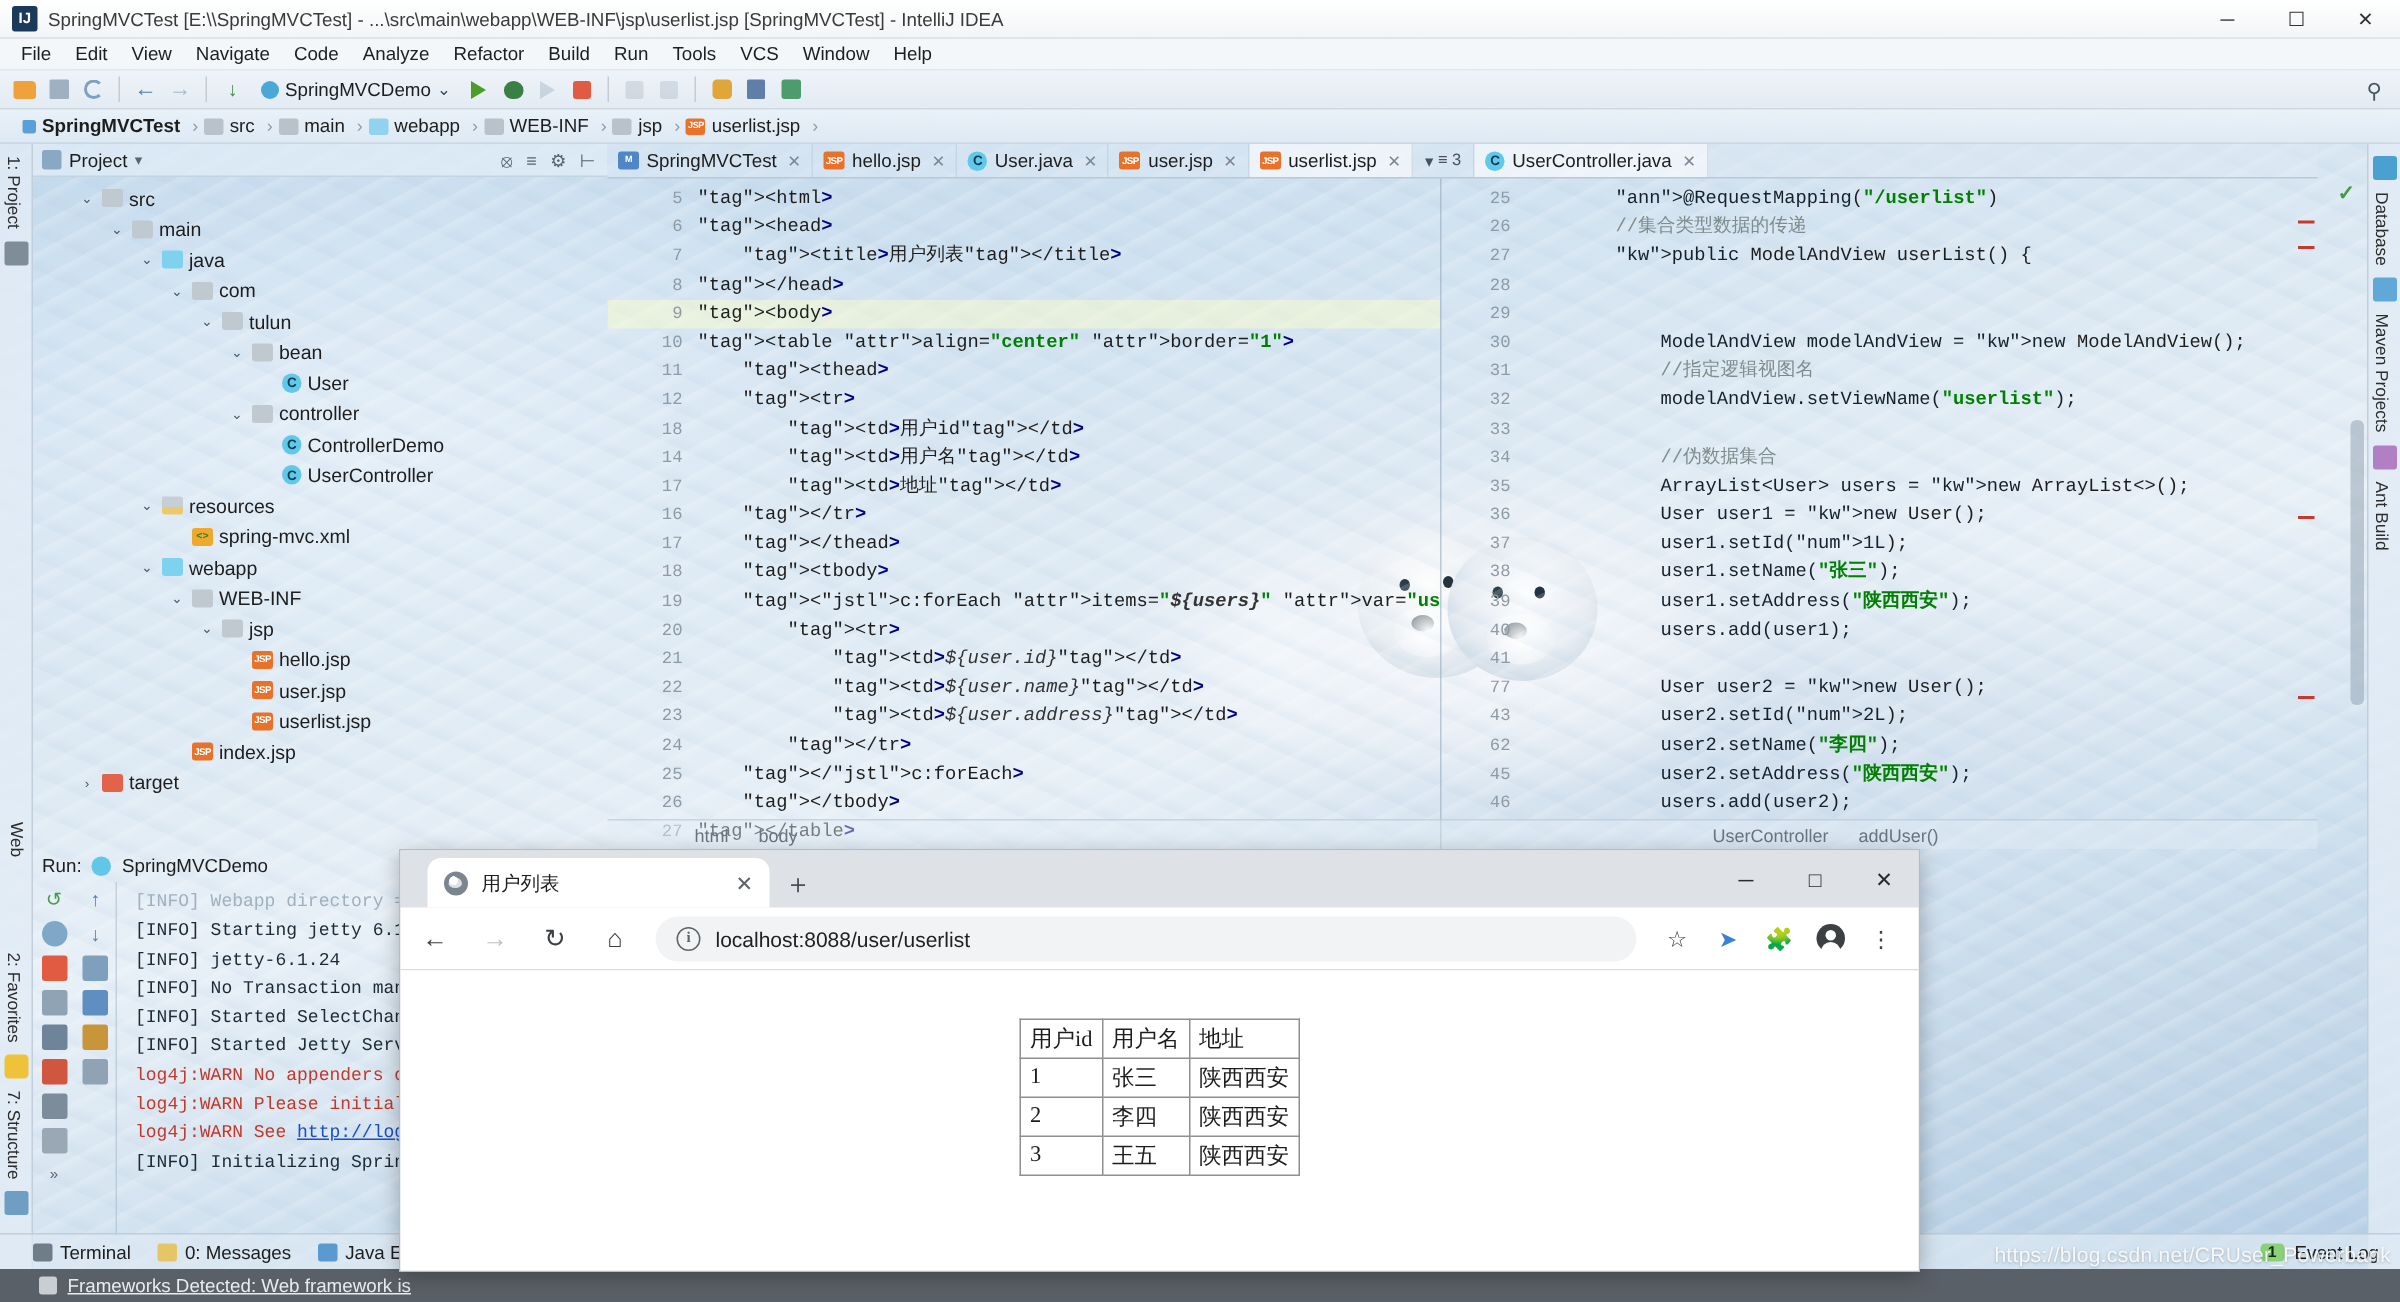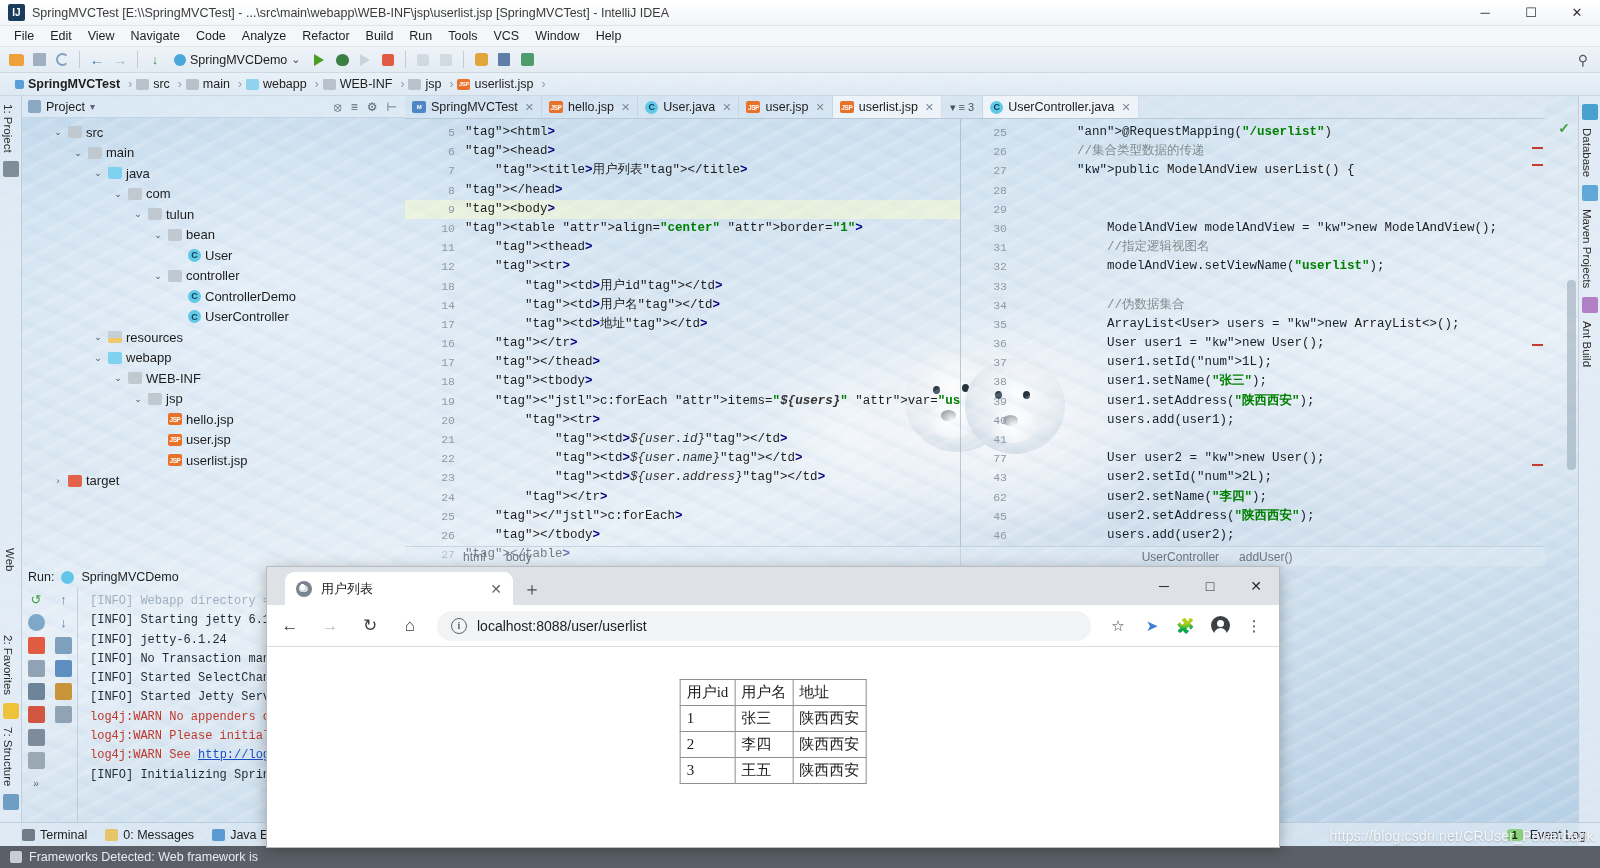--- a/index.html
+++ b/index.html
@@ -216,21 +216,21 @@
   }
   #bottombar .bi{ display:flex; align-items:center; gap:5px; }
   #bottombar .bico{ width:13px;height:12px;border-radius:2px;background:#b9c6d2; }
   #eventlog{ margin-left:auto; margin-right:14px; display:flex;align-items:center;gap:7px; }
   .badge{ background:#8bd07a; color:#10300a; border-radius:3px; font-size:10.5px; padding:0px 5px; font-weight:bold; }
 
   
   #statusbar{
     position:absolute; left:0; bottom:0; width:1600px; height:22px;
     background:#5a6067; color:#e8ecef;
-    display:flex; align-items:center; padding-left:10px; font-size:12.5px;
+    display:flex; align-items:center; padding-left:26px; font-size:12.5px;text-decoration:underline;
   }
   #statusbar .sb-ico{ width:12px;height:12px;background:#c8ced4;border-radius:2px;margin-right:7px;}
 
   
   #browser{
     position:absolute; left:266px; top:566px; width:1014px; height:282px;
     background:#ffffff;
     border:1px solid #b7bcc1;
     box-shadow:0 3px 14px rgba(0,0,0,.28);
   }
@@ -489,20 +489,25 @@
       <div class="node" style="padding-left: 150px;">
         <span class="twisty"></span>
         <span class="n-ico cls">C</span>
         <span class="n-lbl">UserController</span>
       </div>
       <div class="node" style="padding-left: 70px;">
         <span class="twisty">⌄</span>
         <span class="n-ico res"></span>
         <span class="n-lbl">resources</span>
       </div>
+      <div class="node" style="padding-left: 90px;">
+        <span class="twisty"></span>
+        <span class="n-ico xml">&lt;&gt;</span>
+        <span class="n-lbl">spring-mvc.xml</span>
+      </div>
       <div class="node" style="padding-left: 70px;">
         <span class="twisty">⌄</span>
         <span class="n-ico blue"></span>
         <span class="n-lbl">webapp</span>
       </div>
       <div class="node" style="padding-left: 90px;">
         <span class="twisty">⌄</span>
         <span class="n-ico"></span>
         <span class="n-lbl">WEB-INF</span>
       </div>
@@ -518,20 +523,25 @@
       </div>
       <div class="node" style="padding-left: 130px;">
         <span class="twisty"></span>
         <span class="n-ico jsp">JSP</span>
         <span class="n-lbl">user.jsp</span>
       </div>
       <div class="node" style="padding-left: 130px;">
         <span class="twisty"></span>
         <span class="n-ico jsp">JSP</span>
         <span class="n-lbl">userlist.jsp</span>
+      </div>
+      <div class="node" style="padding-left: 90px;">
+        <span class="twisty"></span>
+        <span class="n-ico jsp">JSP</span>
+        <span class="n-lbl">index.jsp</span>
       </div>
       <div class="node" style="padding-left: 30px;">
         <span class="twisty">›</span>
         <span class="n-ico red"></span>
         <span class="n-lbl">target</span>
       </div>
     </div>
 </div>
 
 <div id="editorwrap">

